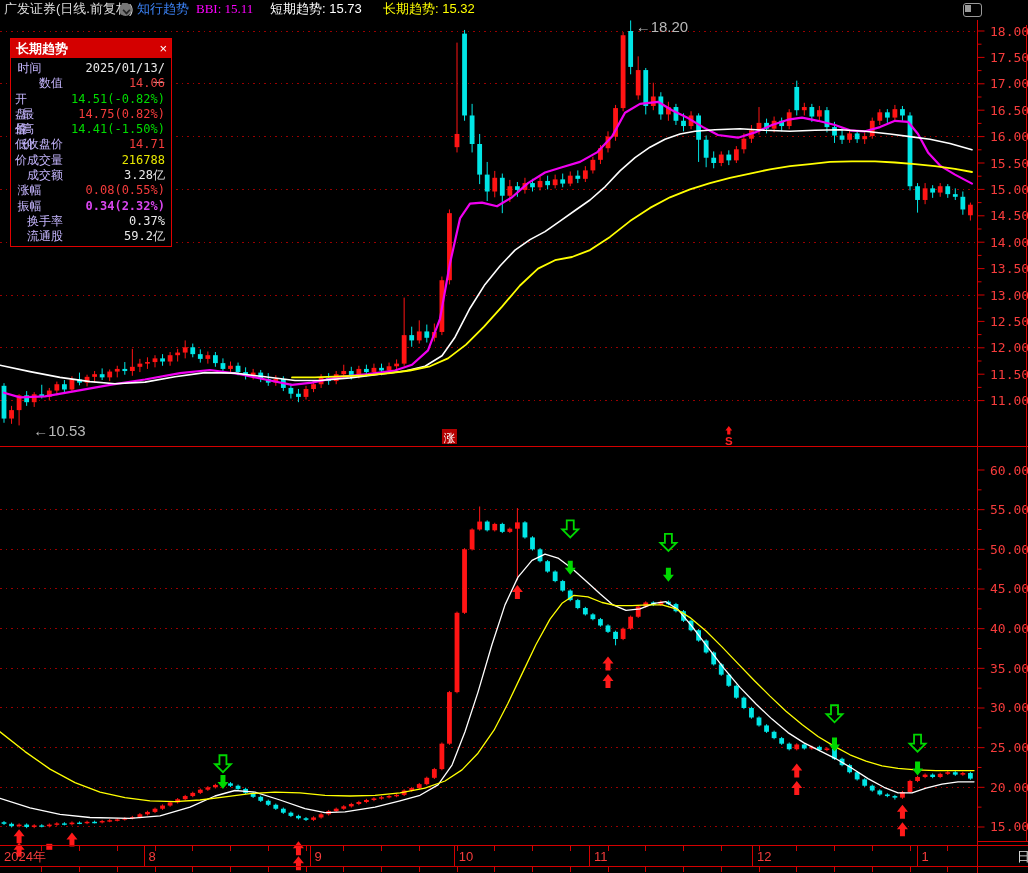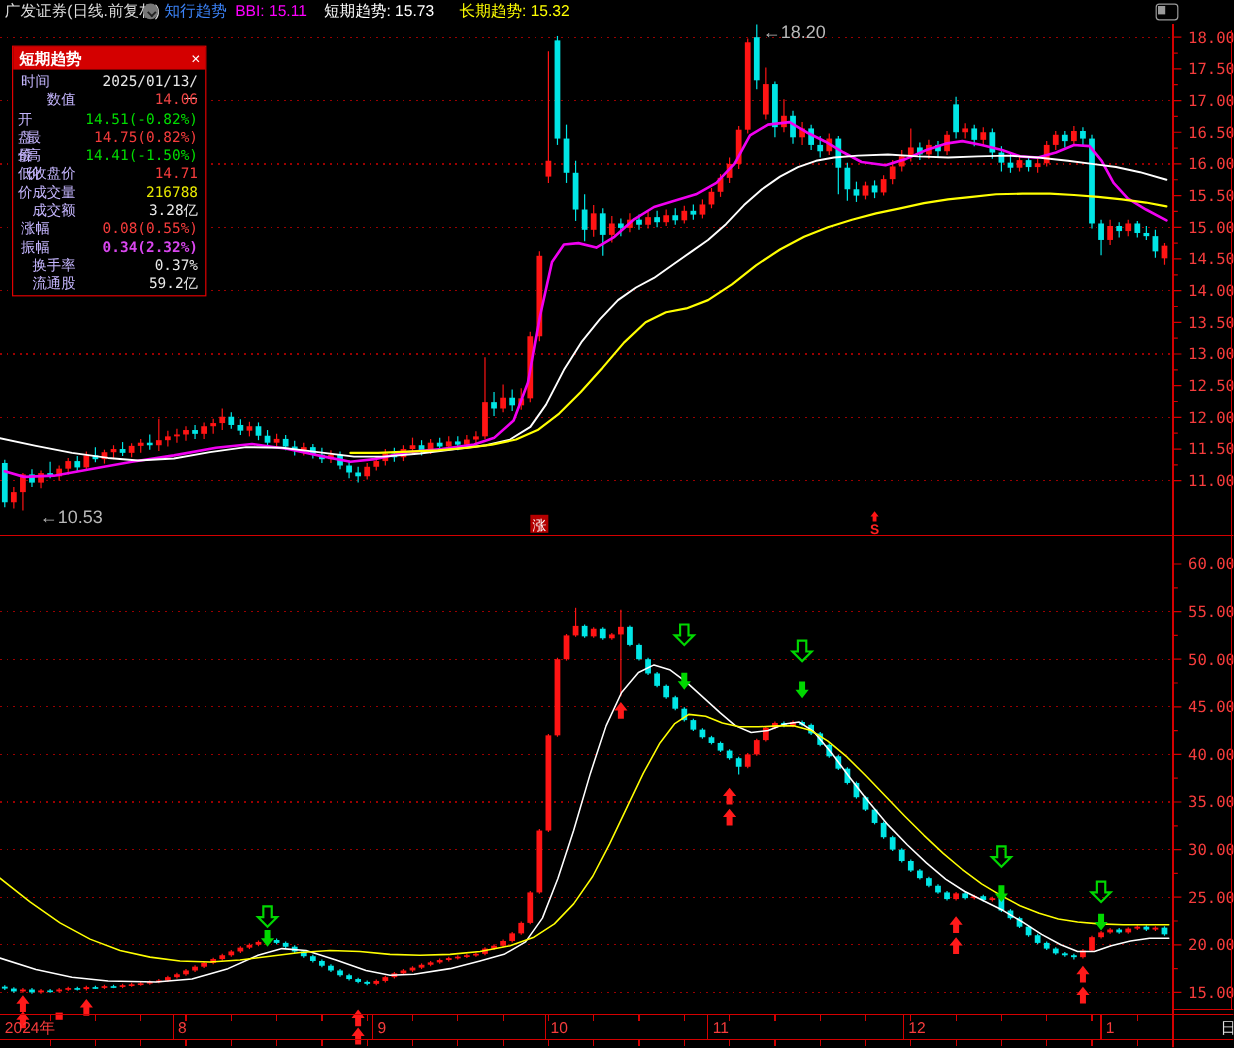--- a/index.html
+++ b/index.html
@@ -790,30 +790,30 @@
       <line x1="910" y1="846" x2="910" y2="850.5" stroke="#d40000" shape-rendering="crispEdges"></line>
       <line x1="910" y1="867" x2="910" y2="872" stroke="#d40000" shape-rendering="crispEdges"></line>
       <line x1="947.75" y1="846" x2="947.75" y2="850.5" stroke="#d40000" shape-rendering="crispEdges"></line>
       <line x1="947.75" y1="867" x2="947.75" y2="872" stroke="#d40000" shape-rendering="crispEdges"></line>
     </svg>
 
   <div class="hdr">
     <span style="left:4px;color:#dddddd">广发证券(日线.前复权)</span>
     <span class="circle-ico" style="left:119px"></span>
     <span style="left:137px;color:#3b82f6">知行趋势</span>
-    <span style="left: 196px; color: rgb(255, 0, 255);">BBI: 15.11</span>
+    <span style="left: 196px; color: rgb(255, 0, 255); font-family: Liberation Serif, serif;">BBI: 15.11</span>
     <span style="left: 270px; color: #ffffff;">短期趋势: 15.73</span>
     <span style="left: 383px; color: rgb(255, 255, 0); text-align: center;">长期趋势: 15.32</span>
   </div>
 
   <div id="panel-ico"></div>
 
   <div id="info">
     <div class="tbar">
-      <span>短期趋势</span>
+      <span>长期趋势</span>
       <span class="x">×</span>
     </div>
     <div class="rows">
       <div class="row">
           <span class="lb">时间</span>
           <span class="vl" style="color: rgb(232, 232, 232);">2025/01/13/一</span>
         </div>
       <div class="row">
           <span class="lb">数值</span>
           <span class="vl" style="color: #ef4444;">14.06</span>

